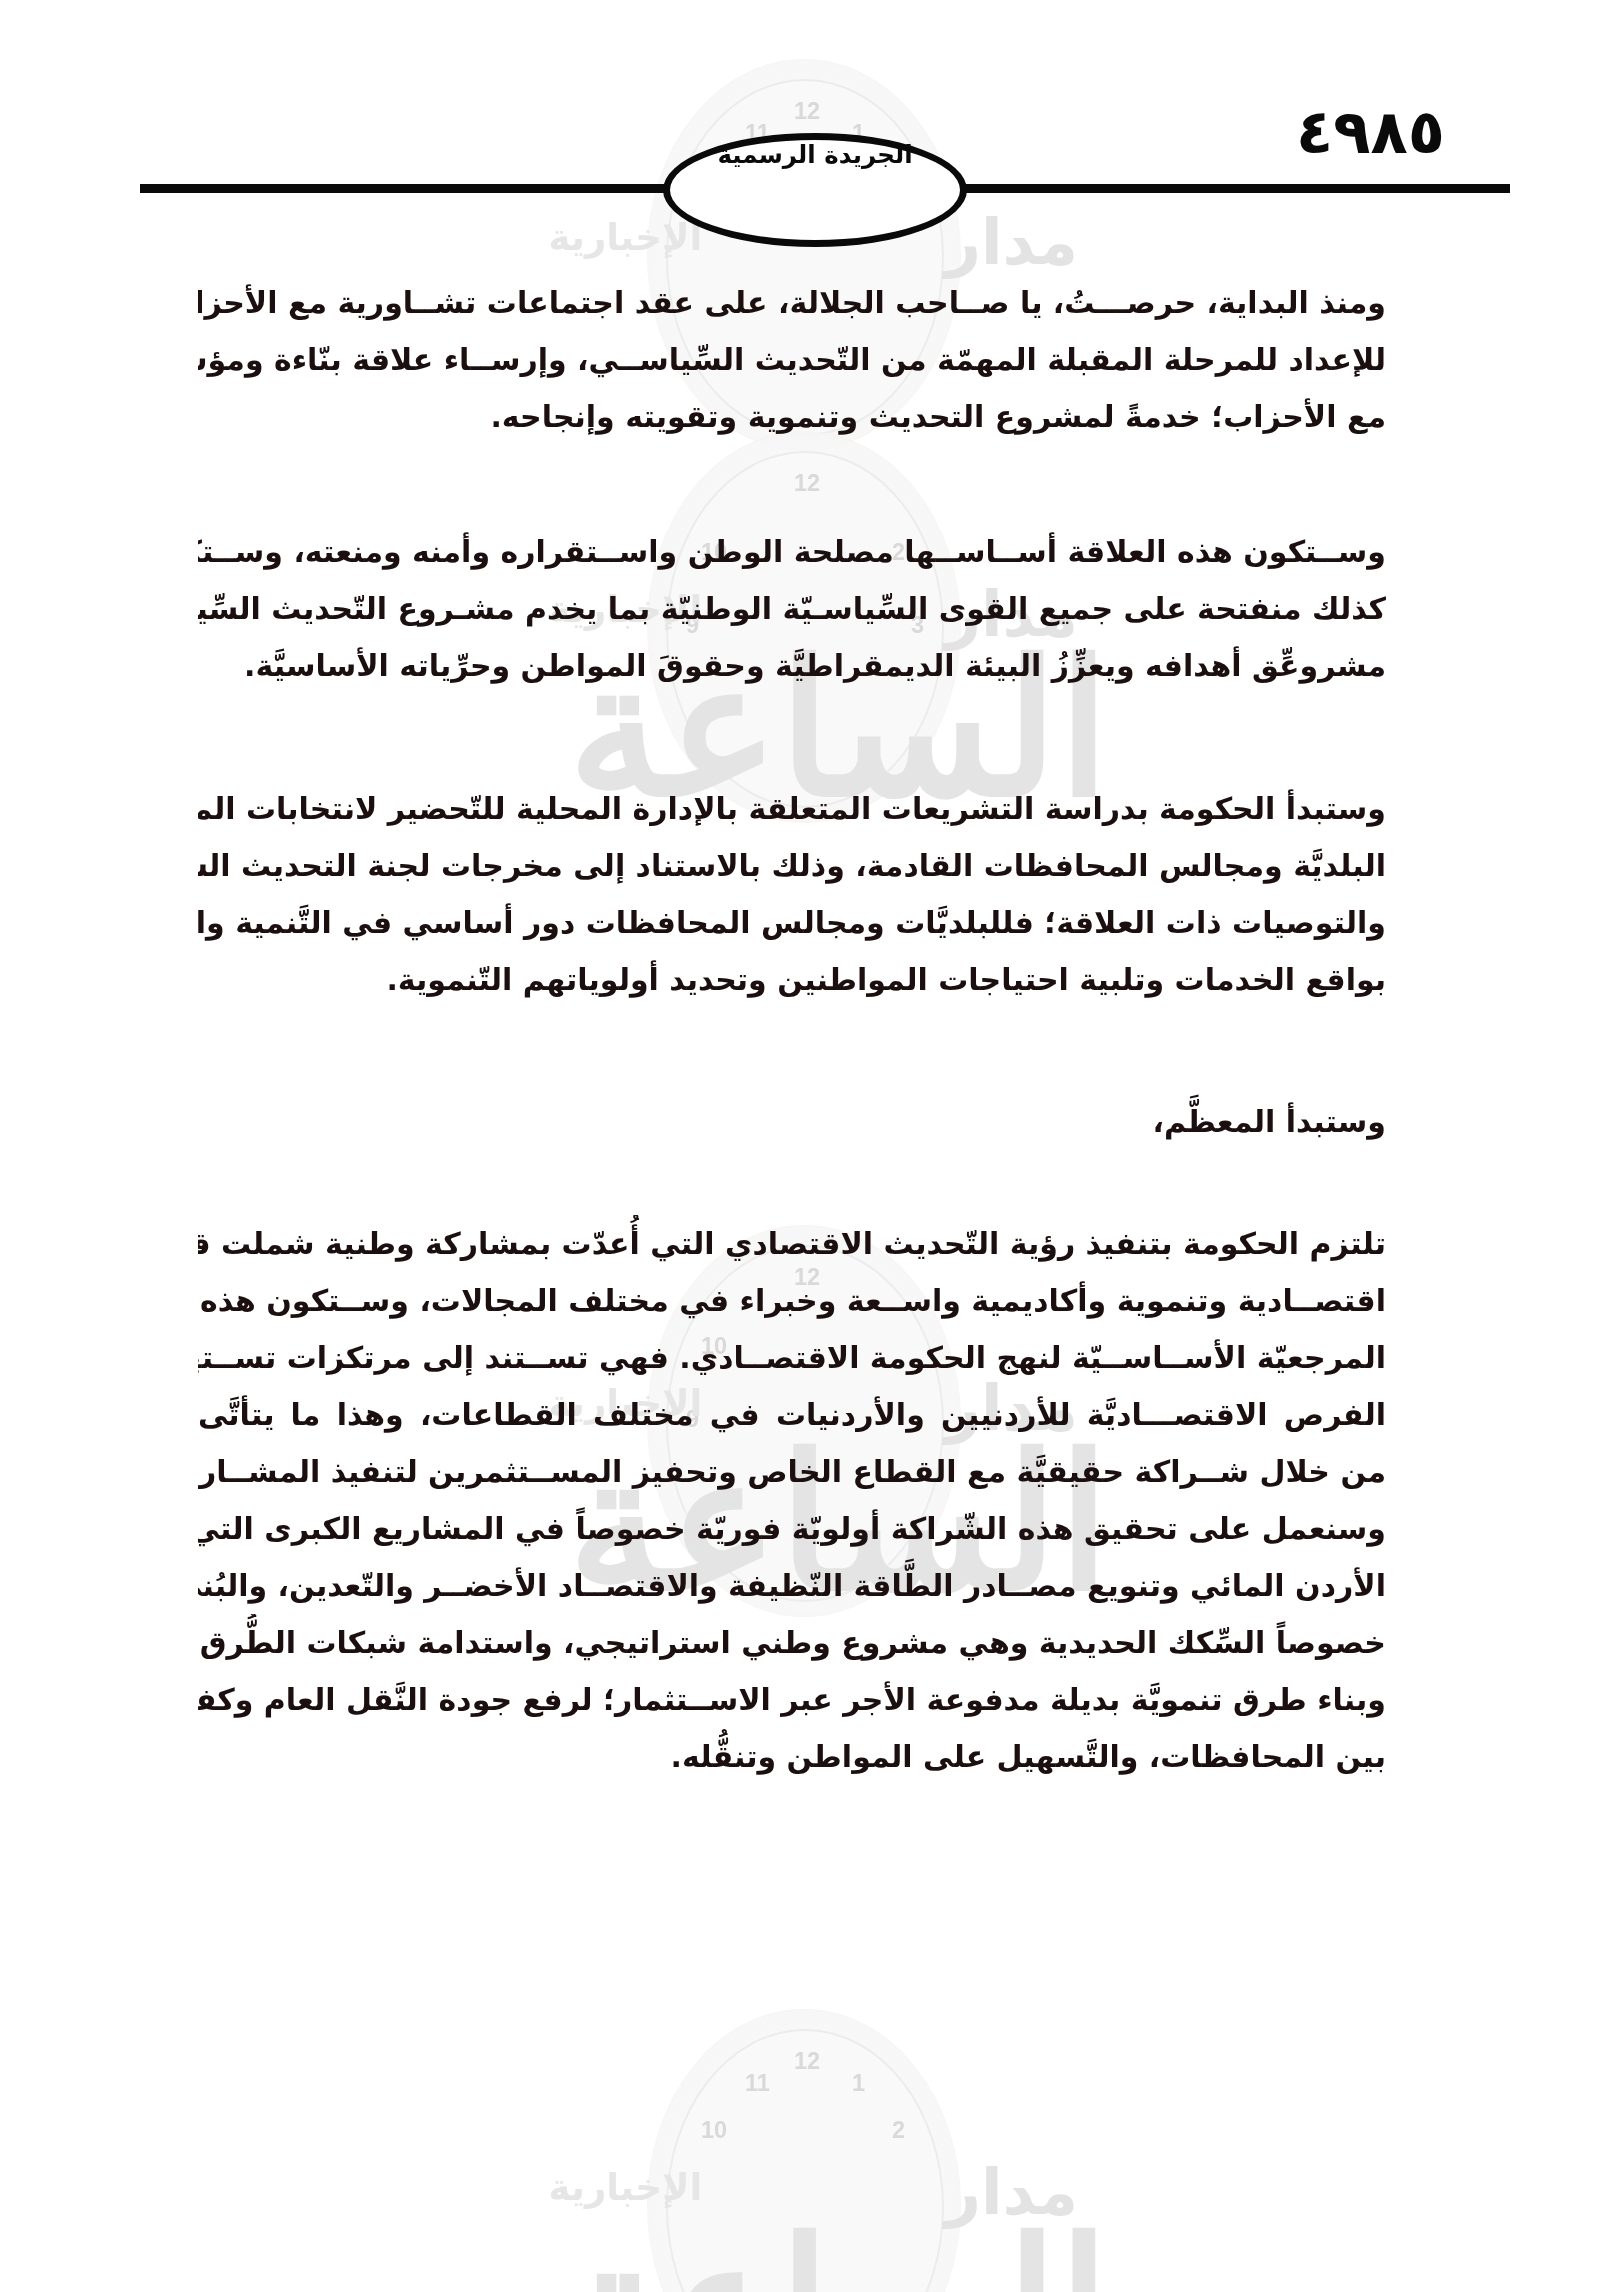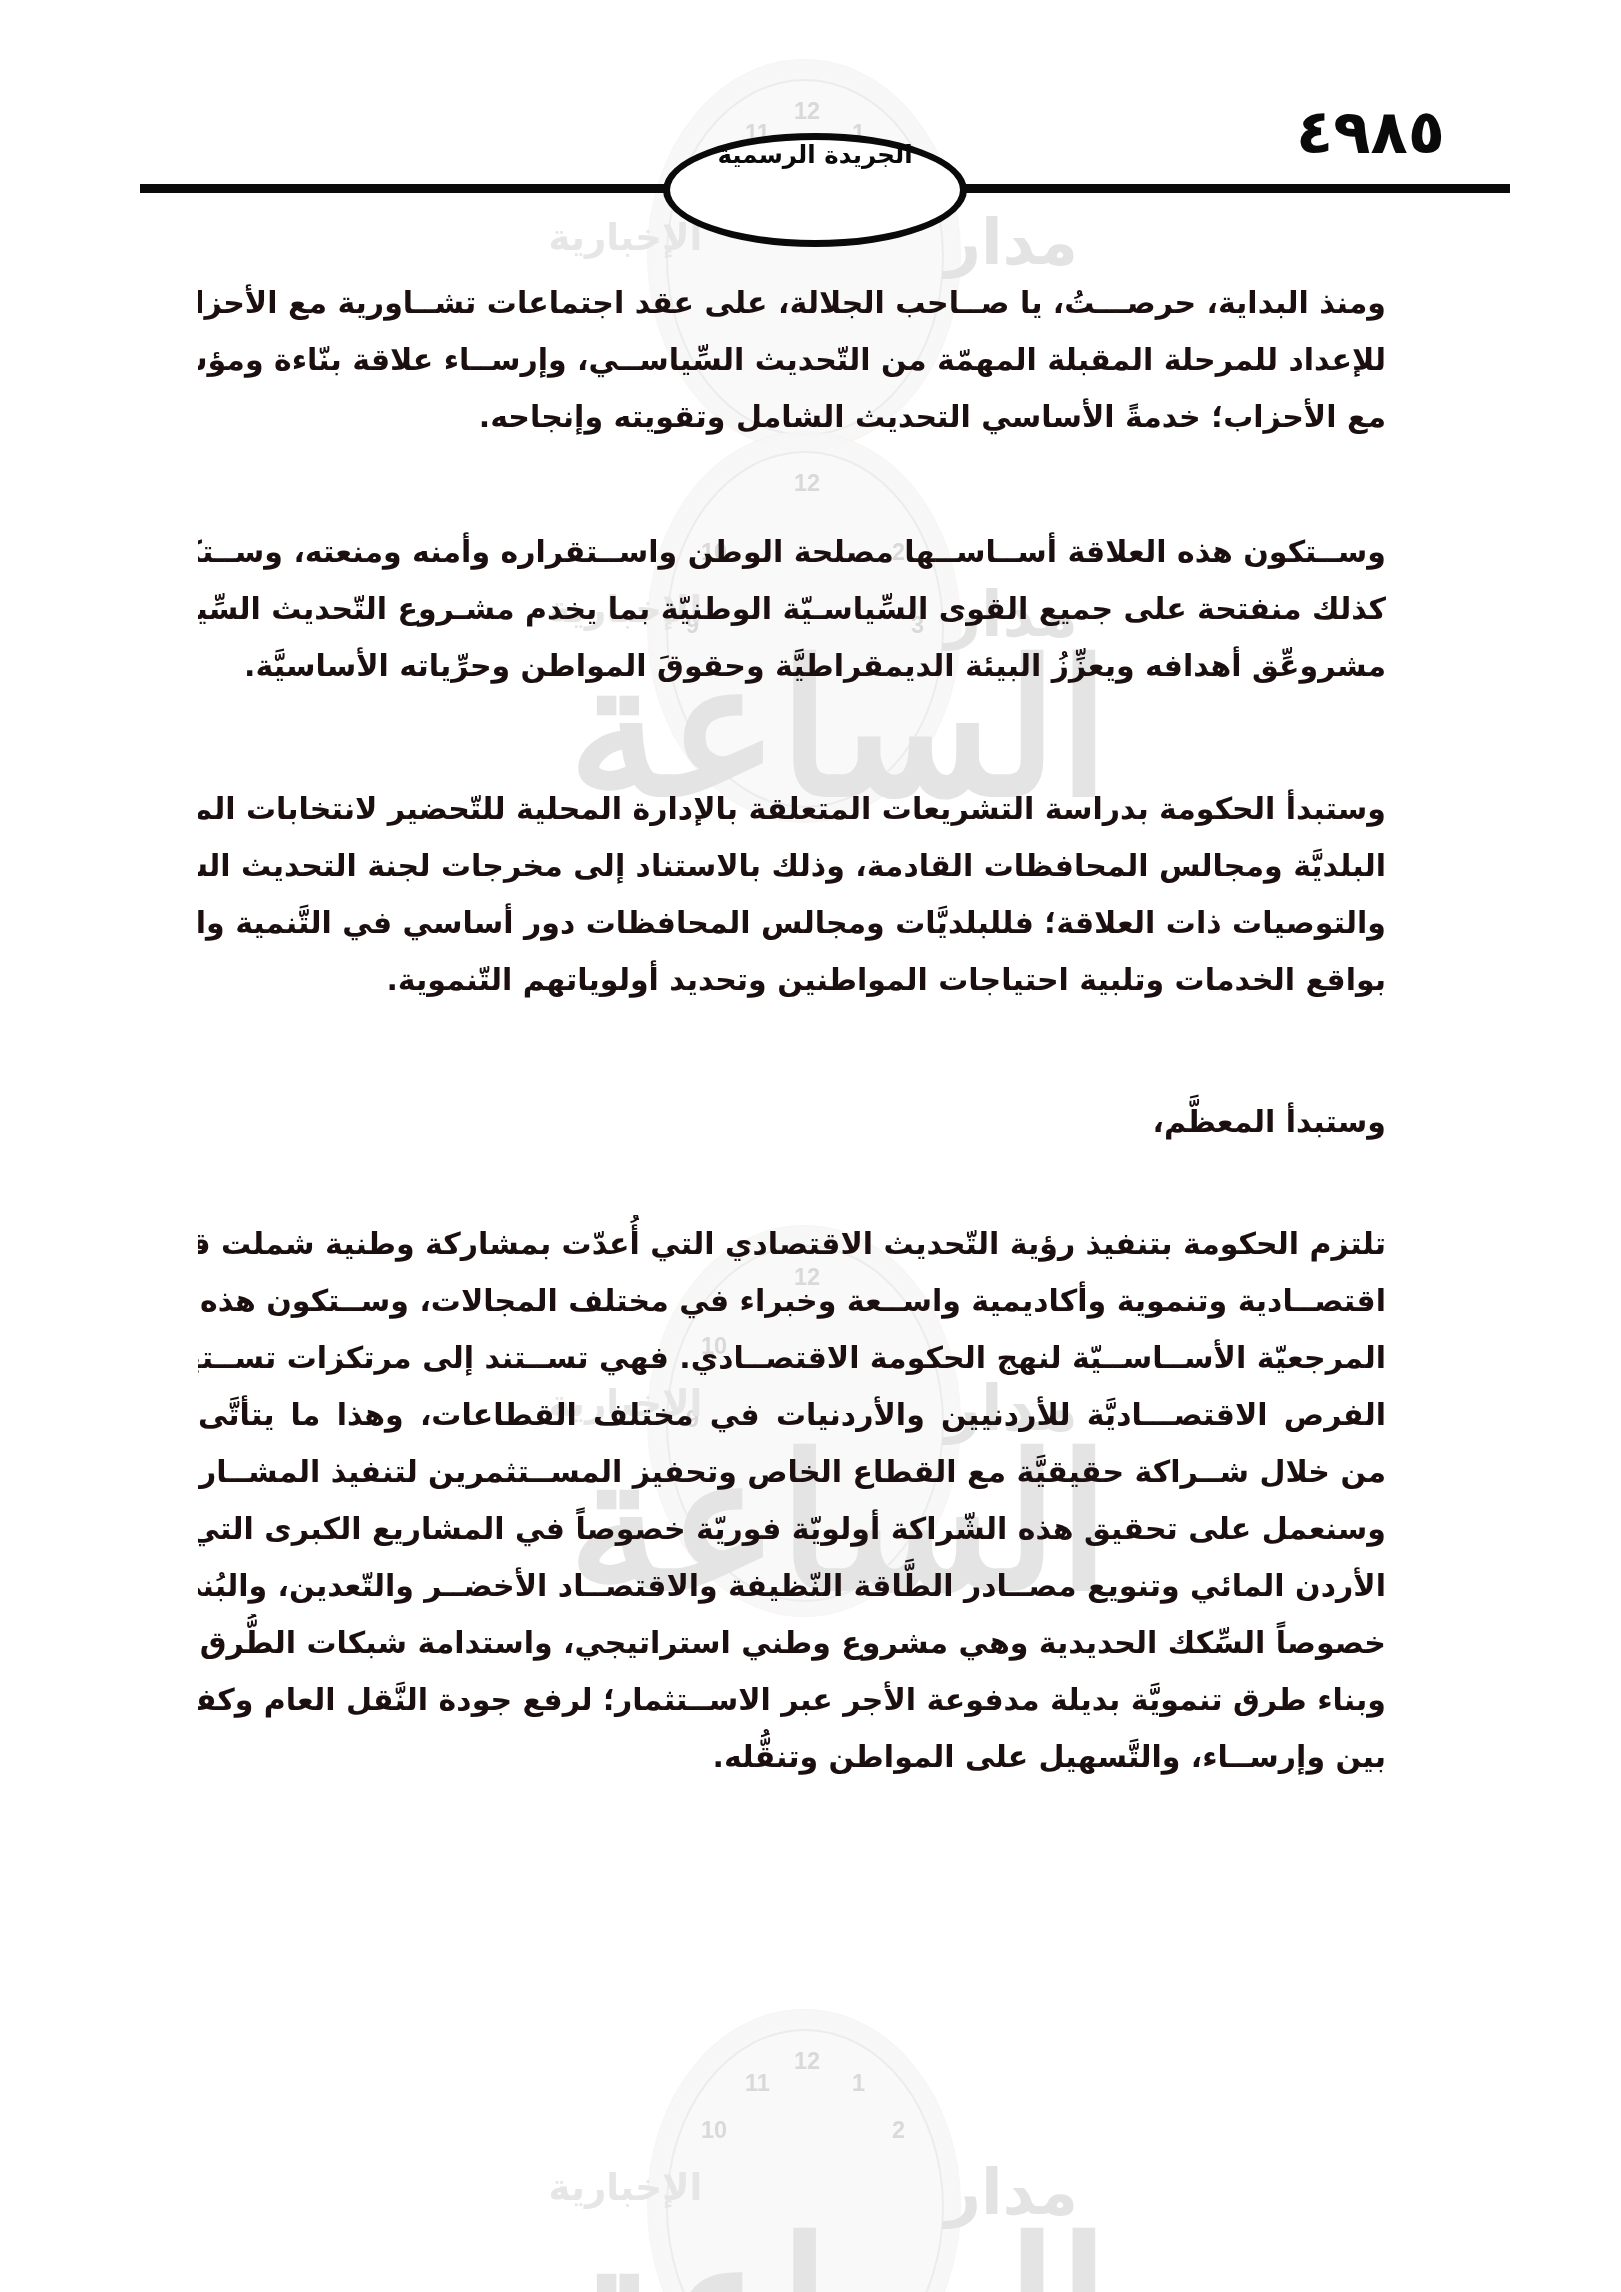--- a/index.html
+++ b/index.html
@@ -214,21 +214,21 @@
 <div class="header-rule"></div>
 <div class="header-oval">
   <span>الجريدة الرسمية</span>
 </div>
 
 <div class="content">
 
   <div class="para" style="top:0px;">
     <div class="line">ومنذ البداية، حرصـــتُ، يا صــاحب الجلالة، على عقد اجتماعات تشــاورية مع الأحزاب</div>
     <div class="line">للإعداد للمرحلة المقبلة المهمّة من التّحديث السِّياســي، وإرســاء علاقة بنّاءة ومؤسّســيَّة</div>
-    <div class="line last">مع الأحزاب؛ خدمةً الأساسي التحديث الشامل وتقويته وإنجاحه.</div>
+    <div class="line last">مع الأحزاب؛ خدمةً لمشروع التحديث وتنموية وتقويته وإنجاحه.</div>
   </div>
 
   <div class="para" style="top:249px;">
     <div class="line">وســتكون هذه العلاقة أســاســها مصلحة الوطن واســتقراره وأمنه ومنعته، وســتكون الحكومة</div>
     <div class="line">كذلك منفتحة على جميع القوى السِّياسـيّة الوطنيّة بما يخدم مشـروع التّحديث السِّياســي</div>
     <div class="line last">مشروعِّق أهدافه ويعزِّزُ البيئة الديمقراطيَّة وحقوقَ المواطن وحرِّياته الأساسيَّة.</div>
   </div>
 
   <div class="para" style="top:506px;">
     <div class="line">وستبدأ الحكومة بدراسة التشريعات المتعلقة بالإدارة المحلية للتّحضير لانتخابات المجالس</div>
@@ -244,17 +244,17 @@
   <div class="para" style="top:941px;">
     <div class="line">تلتزم الحكومة بتنفيذ رؤية التّحديث الاقتصادي التي أُعدّت بمشاركة وطنية شملت قطاعات</div>
     <div class="line">اقتصــادية وتنموية وأكاديمية واســعة وخبراء في مختلف المجالات، وســتكون هذه الرُّؤية</div>
     <div class="line">المرجعيّة الأســاســيّة لنهج الحكومة الاقتصــادي. فهي تســتند إلى مرتكزات تســتهدف توفير</div>
     <div class="line">الفرص الاقتصـــاديَّة للأردنيين والأردنيات في مختلف القطاعات، وهذا ما يتأتَّى</div>
     <div class="line">من خلال شــراكة حقيقيَّة مع القطاع الخاص وتحفيز المســتثمرين لتنفيذ المشــاريع والبرامج.</div>
     <div class="line">وسنعمل على تحقيق هذه الشّراكة أولويّة فوريّة خصوصاً في المشاريع الكبرى التي تعزِّزُ أمن</div>
     <div class="line">الأردن المائي وتنويع مصــادر الطَّاقة النّظيفة والاقتصــاد الأخضــر والتّعدين، والبُنى التحتيّة</div>
     <div class="line">خصوصاً السِّكك الحديدية وهي مشروع وطني استراتيجي، واستدامة شبكات الطُّرق وتوسعتها</div>
     <div class="line">وبناء طرق تنمويَّة بديلة مدفوعة الأجر عبر الاســتثمار؛ لرفع جودة النَّقل العام وكفاءته</div>
-    <div class="line last">بين وإرســاء، والتَّسهيل على المواطن وتنقُّله.</div>
+    <div class="line last">بين المحافظات، والتَّسهيل على المواطن وتنقُّله.</div>
   </div>
 
 </div>
 
 
 </body></html>

